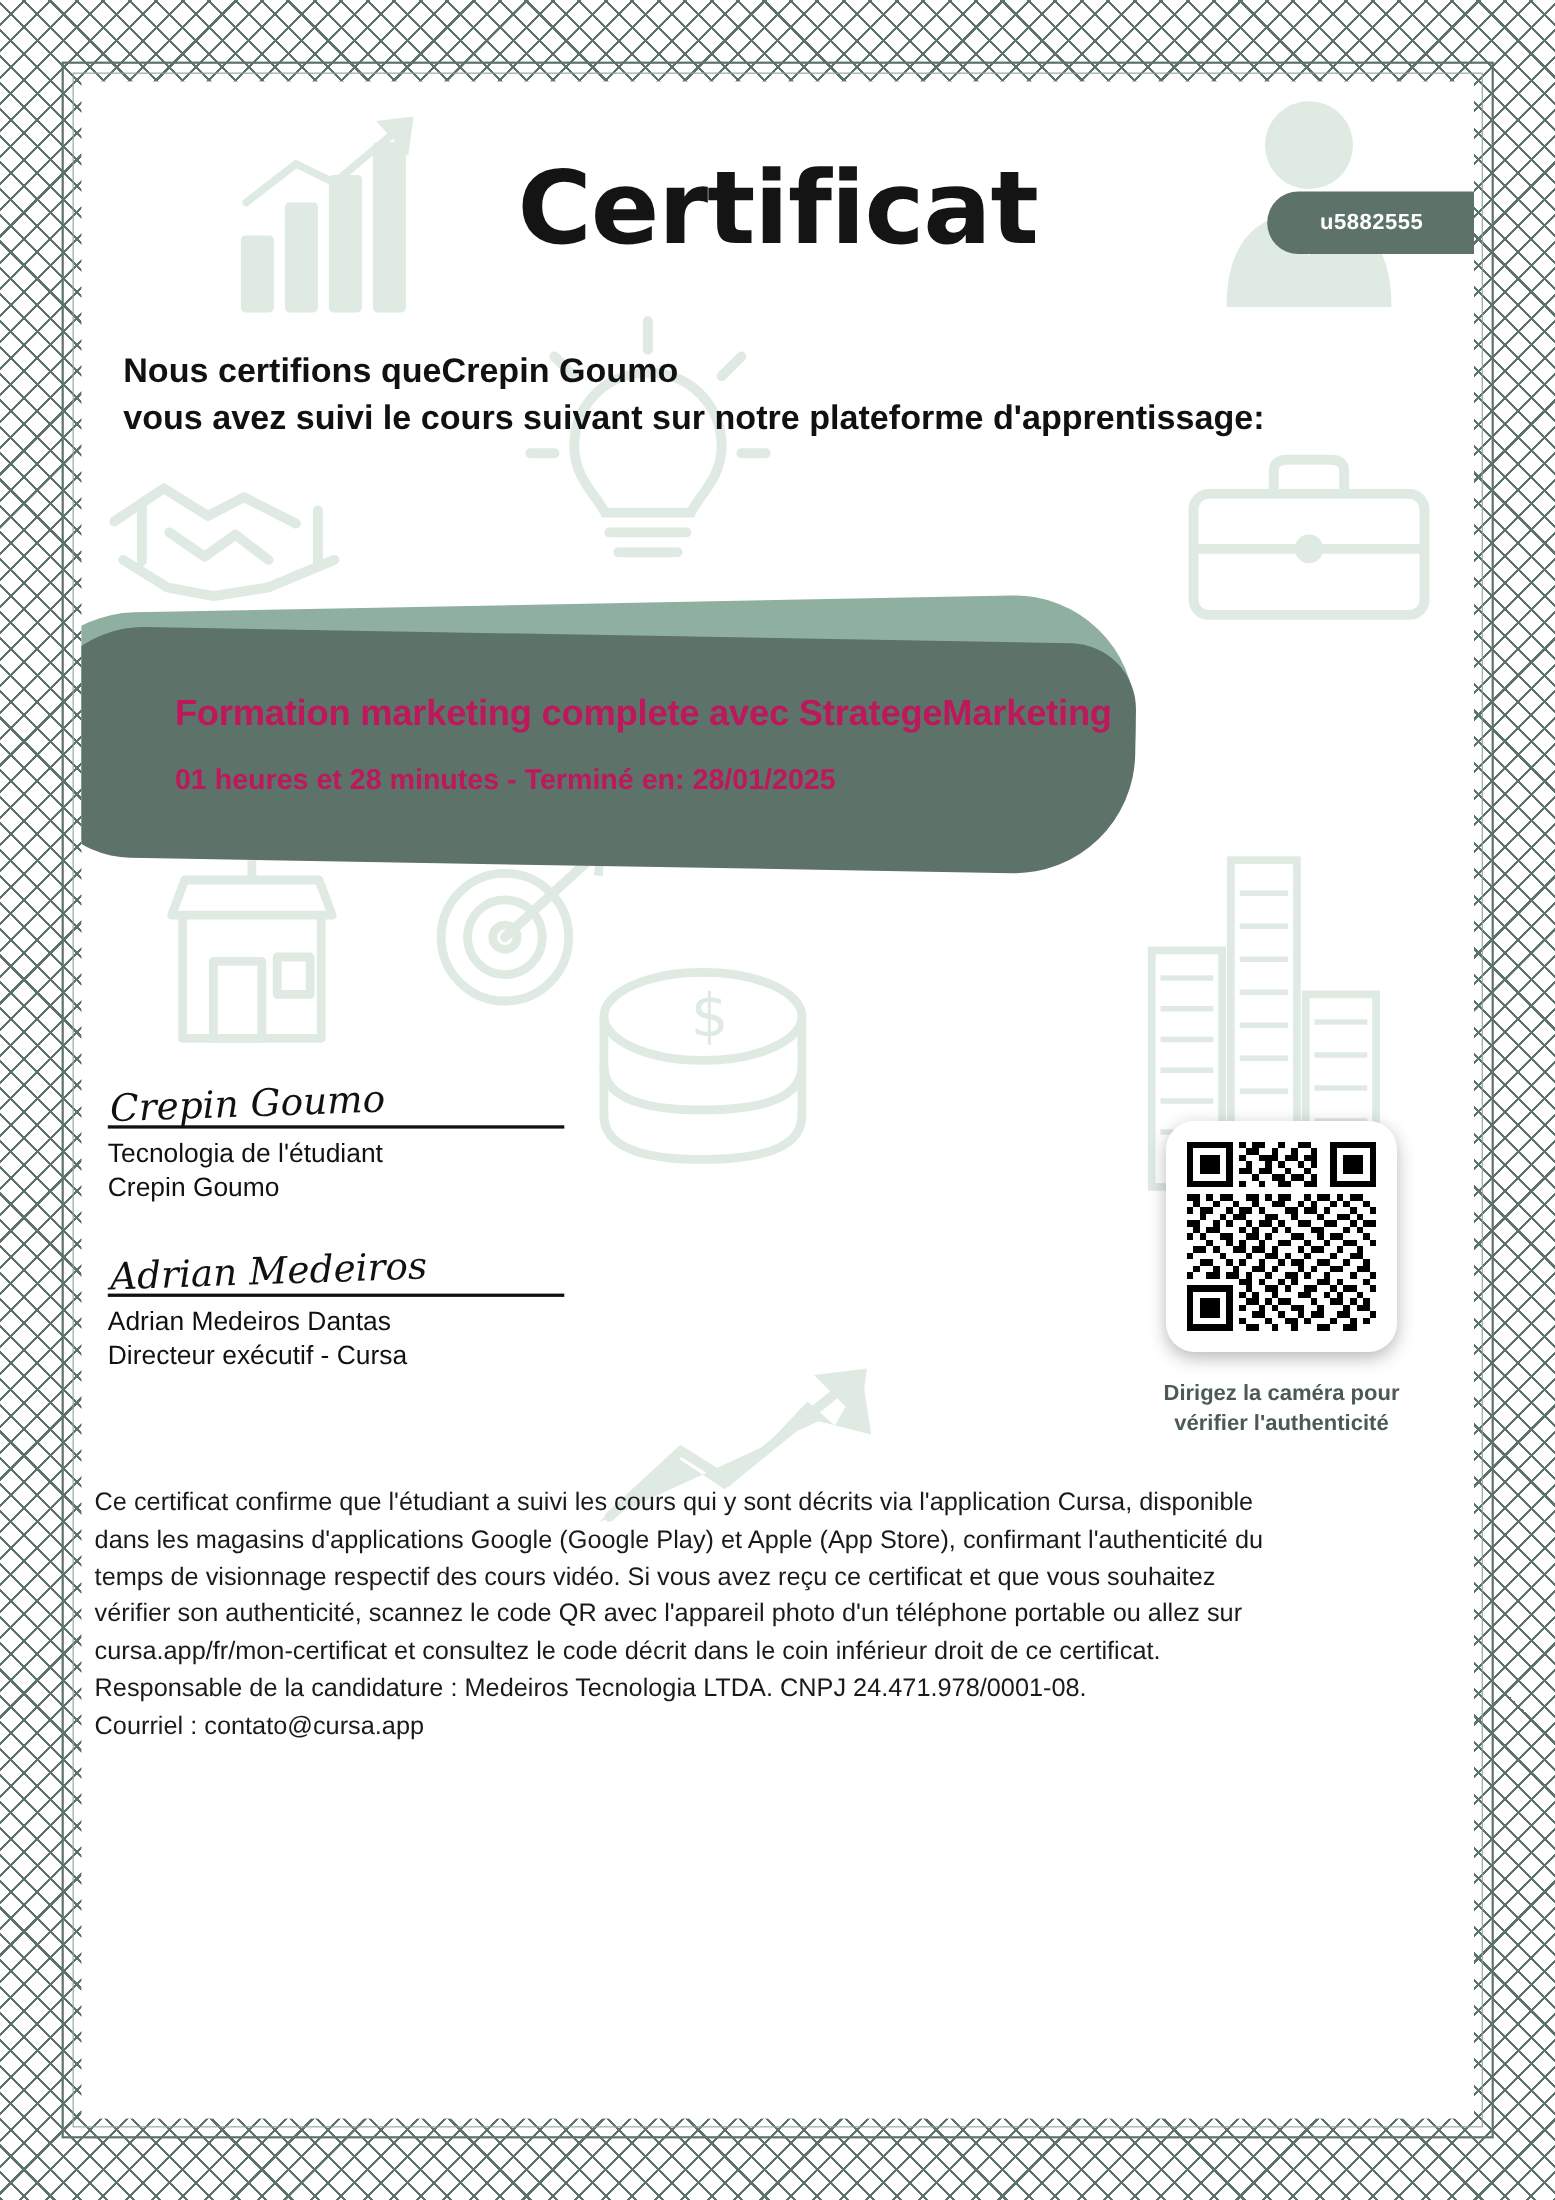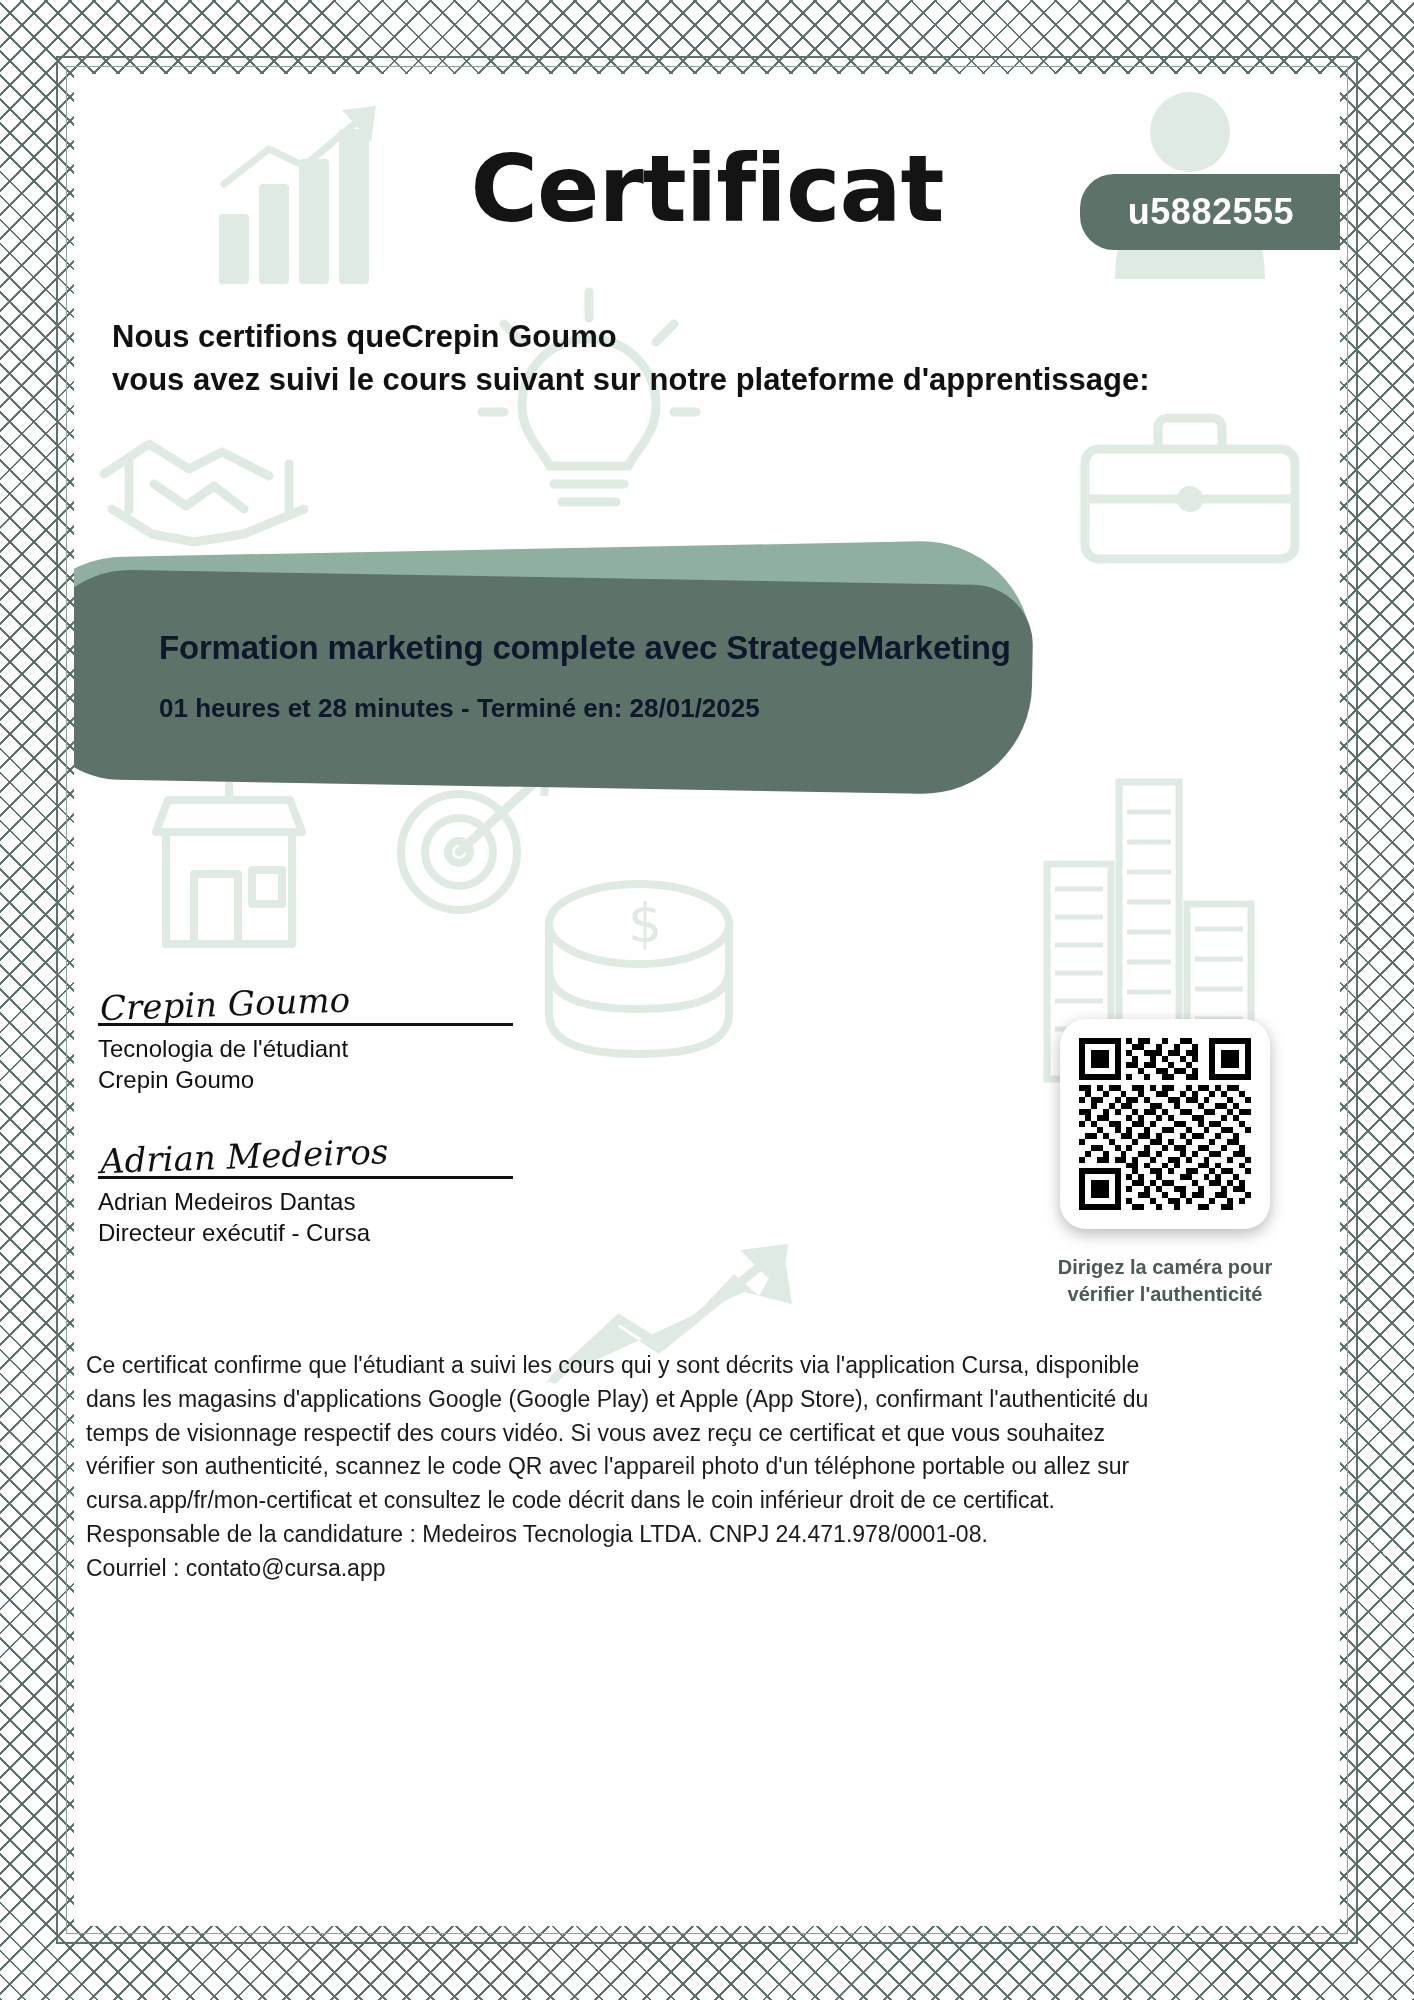--- a/index.html
+++ b/index.html
@@ -118,21 +118,21 @@
 
   
   .code-badge {
     position: absolute;
     right: -40px;
     top: 100px;
     background: #5d7269;
     color: #ffffff;
     border-radius: 34px;
     padding: 17px 86px 17px 48px;
-    font-size: 36px;
+    font-size: 20px;
     font-weight: 700;
     letter-spacing: 0.5px;
   }
 
   
   .certify-block {
     position: absolute;
     left: 38px;
     top: 245px;
     right: 40px;
@@ -180,21 +180,21 @@
     height: 210px;
     background: #5d7269;
     border-radius: 100px 60px 110px 90px;
     transform: rotate(1deg);
   }
   .banner-text {
     position: absolute;
     left: 145px;
     top: 80px;
     right: 70px;
-    color: #0f172a;
+    color: #be185d;
   }
   .banner-course {
     font-size: 33px;
     font-weight: 700;
     letter-spacing: -0.2px;
   }
   .banner-meta {
     font-size: 26px;
     font-weight: 700;
     margin-top: 26px;

